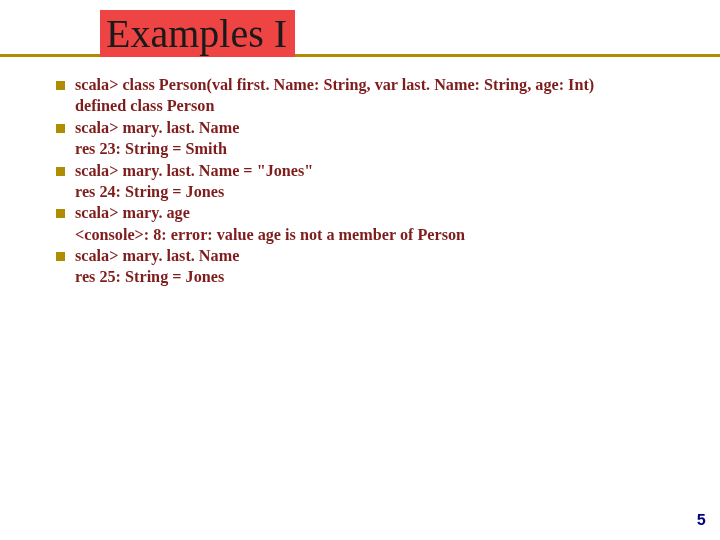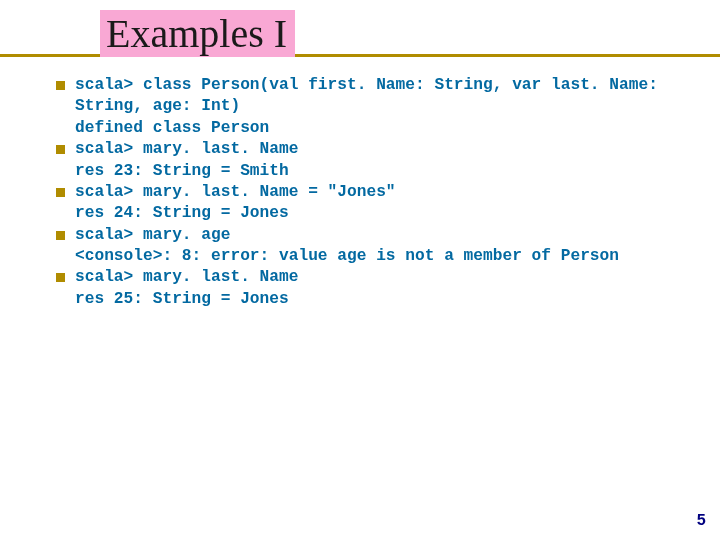--- a/index.html
+++ b/index.html
@@ -29,21 +29,21 @@
     top: 44px;
     width: 720px;
     height: 0;
     border-top: 3px solid #b08c00;
     z-index: 1;
   }
   .title {
     position: relative;
     z-index: 2;
     display: inline-block;
-    background: #f9a8d4;
+    background: #ef4444;
     margin-left: 100px;
     padding: 0 8px 0 6px;
     font-size: 40px;
     font-weight: 400;
     color: #1a1a1a;
   }
   .content {
     position: absolute;
     left: 56px;
     top: 75px;
@@ -58,24 +58,24 @@
   .bullet {
     flex: 0 0 auto;
     width: 9px;
     height: 9px;
     background: #b08c00;
     margin-top: 6px;
     margin-right: 10px;
   }
   .code {
     flex: 1 1 auto;
-    font-family: Liberation Mono, monospace;
+    font-family: Liberation Serif, serif;
     font-size: 16.2px;
     font-weight: 600;
-    color: #0369a1;
+    color: #7f1d1d;
     white-space: pre-wrap;
   }
   .pagenum {
     position: absolute;
     right: 14px;
     bottom: 10px;
     font-family: "Courier New", monospace;
     font-size: 16px;
     color: #000080;
     font-weight: 600;

